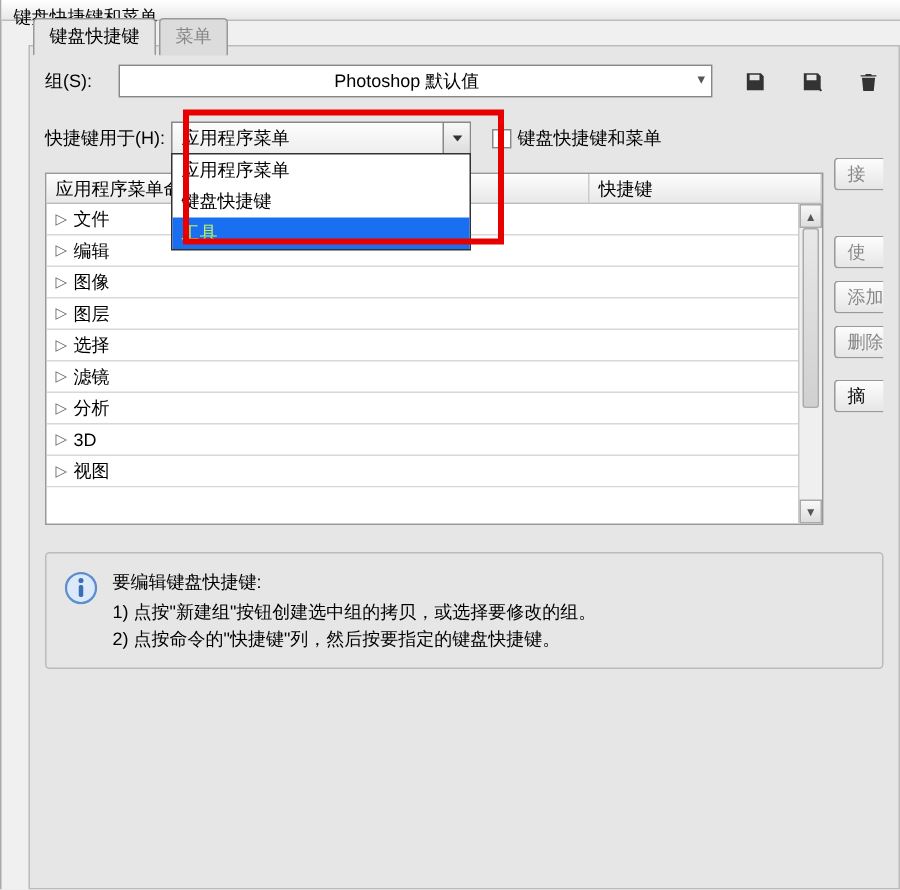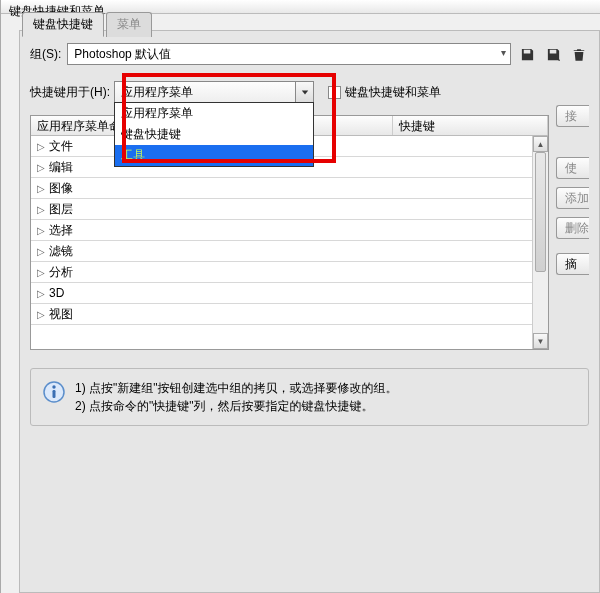--- a/index.html
+++ b/index.html
@@ -49,21 +49,22 @@
     background: #e6e6e6;
     border-bottom: 1px solid #e6e6e6;
   }
   .content {
     padding: 12px 10px 10px 10px;
   }
   .row {
     display: flex;
     align-items: center;
     margin-bottom: 10px;
-    gap: 6px;
+    gap: 18px;
+    text-align: center;
   }
   .set-select {
     flex: 1;
     height: 22px;
     background: #fff;
     border: 1px solid #888;
     padding: 2px 18px 2px 6px;
     position: relative;
   }
   .set-select::after {
@@ -422,20 +423,21 @@
 
       <div class="info-box">
         <div class="info-icon">
           <svg width="22" height="22" viewBox="0 0 22 22">
             <circle cx="11" cy="11" r="10" fill="#dce9fb" stroke="#5b8ecb" stroke-width="1.5"></circle>
             <circle cx="11" cy="6" r="1.7" fill="#3b6fb3"></circle>
             <rect x="9.5" y="9" width="3" height="8" rx="1.2" fill="#3b6fb3"></rect>
           </svg>
         </div>
         <div class="info-text">
+          <div class="info-title">要编辑键盘快捷键:</div>
           <div>1) 点按"新建组"按钮创建选中组的拷贝，或选择要修改的组。</div>
           <div>2) 点按命令的"快捷键"列，然后按要指定的键盘快捷键。</div>
         </div>
       </div>
 
     </div>
   </div>
 </div>
 
 </body></html>

